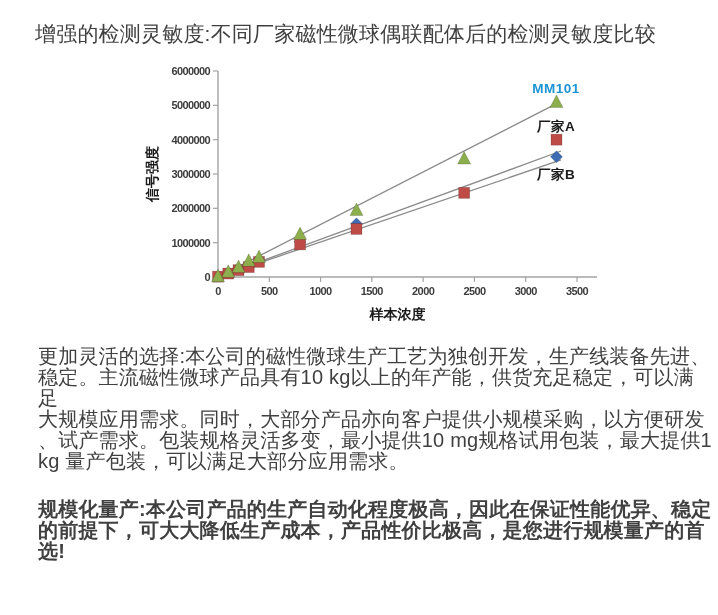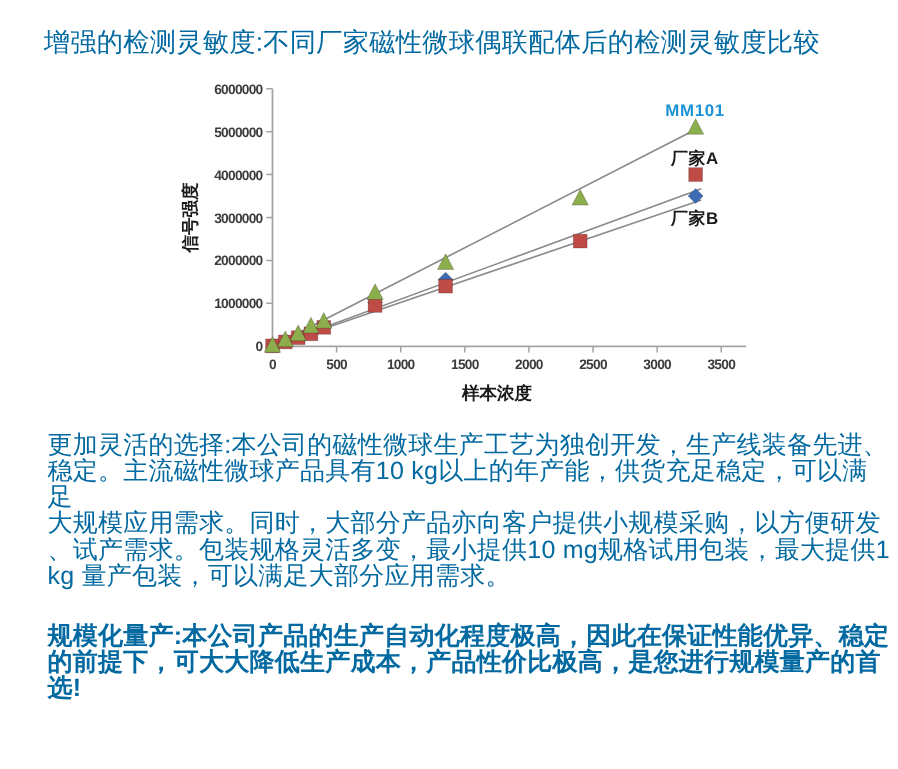--- a/index.html
+++ b/index.html
@@ -1,18 +1,18 @@
 <!DOCTYPE html>
 <html><head>
 <meta charset="utf-8">
 <style>
   html,body{margin:0;padding:0;background:#fff;}
   .page{
     position:relative;width:718px;height:615px;background:#ffffff;
-    font-family:"Liberation Sans",sans-serif;color:#0369a1;overflow:hidden;
+    font-family:"Liberation Sans",sans-serif;color:#404040;overflow:hidden;
   }
   .title{
     position:absolute;left:35px;top:20px;width:670px;
     font-size:21px;font-weight:400;letter-spacing:0.2px;white-space:nowrap;
   }
   .chart-wrap{position:absolute;left:145px;top:57px;width:470px;height:276px;}
   .para{
     position:absolute;left:38px;width:676px;
     font-size:20px;line-height:21px;font-weight:400;
     white-space:pre-line;letter-spacing:0.2px;

